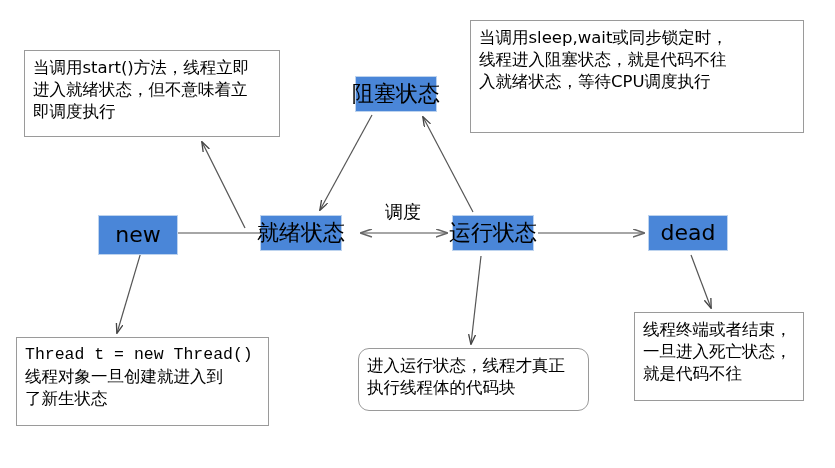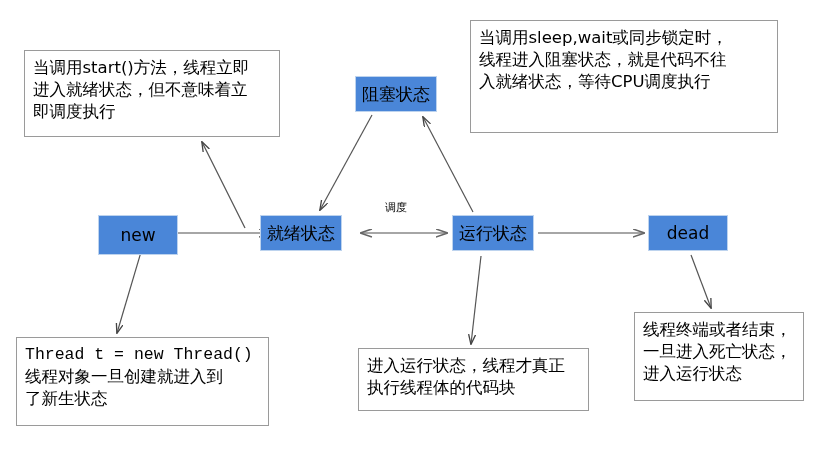--- a/index.html
+++ b/index.html
@@ -17,42 +17,42 @@
   }
   .state-box {
     position: absolute;
     background: #4a86d8;
     border: 1px solid #bdd3ee;
     box-sizing: border-box;
     display: flex;
     align-items: center;
     justify-content: center;
     color: #000000;
-    font-size: 17px;
+    font-size: 22px;
     line-height: 1.1;
     letter-spacing: 0px;
     white-space: nowrap;
   }
   .note-box {
     position: absolute;
     background: #ffffff;
     border: 1px solid #9a9a9a;
     box-sizing: border-box;
     color: #000000;
     font-size: 16.5px;
     line-height: 1.33;
     padding: 6px 8px 4px 8px;
   }
   .note-box .line {
     display: block;
     white-space: nowrap;
   }
   .edge-label {
     position: absolute;
-    font-size: 11px;
+    font-size: 18px;
     color: #000000;
     white-space: nowrap;
   }
   svg.edges {
     position: absolute;
     left: 0;
     top: 0;
     width: 835px;
     height: 468px;
     pointer-events: none;
@@ -121,36 +121,36 @@
   <div class="edge-label" style="left:385px; top:200px;">
     <span>调度</span>
   </div>
 
   <div class="note-box" style="left:24px; top:50px; width:256px; height:87px;">
     <span class="line">当调用start()方法，线程立即</span>
     <span class="line">进入就绪状态，但不意味着立</span>
     <span class="line">即调度执行</span>
   </div>
 
-  <div class="note-box" style="left:470px; top:20px; width:308px; height:113px;">
+  <div class="note-box" style="left:470px; top:20px; width:334px; height:113px;">
     <span class="line">当调用sleep,wait或同步锁定时，</span>
     <span class="line">线程进入阻塞状态，就是代码不往</span>
     <span class="line">入就绪状态，等待CPU调度执行</span>
   </div>
 
   <div class="note-box" style="left:16px; top:337px; width:253px; height:89px;">
     <span class="line mono-line">Thread t = new Thread()</span>
     <span class="line">线程对象一旦创建就进入到</span>
     <span class="line">了新生状态</span>
   </div>
 
-  <div class="note-box" style="left:358px; top:348px; width:231px; height:63px;">
+  <div class="note-box" style="left:358px; top:348px; width:231px; height:63px;border-radius:11px;">
     <span class="line">进入运行状态，线程才真正</span>
     <span class="line">执行线程体的代码块</span>
   </div>
 
   <div class="note-box" style="left:634px; top:312px; width:170px; height:89px;">
     <span class="line">线程终端或者结束，</span>
     <span class="line">一旦进入死亡状态，</span>
-    <span class="line">进入运行状态</span>
+    <span class="line">就是代码不往</span>
   </div>
 
 </div>
 
 </body></html>

